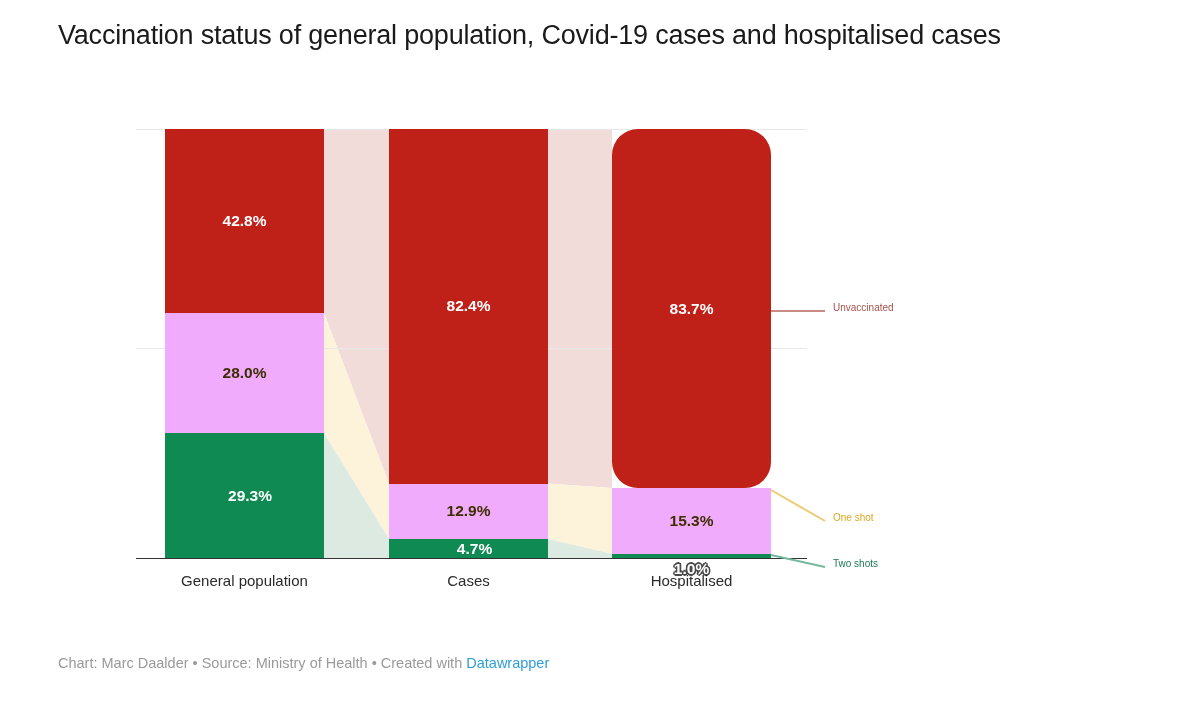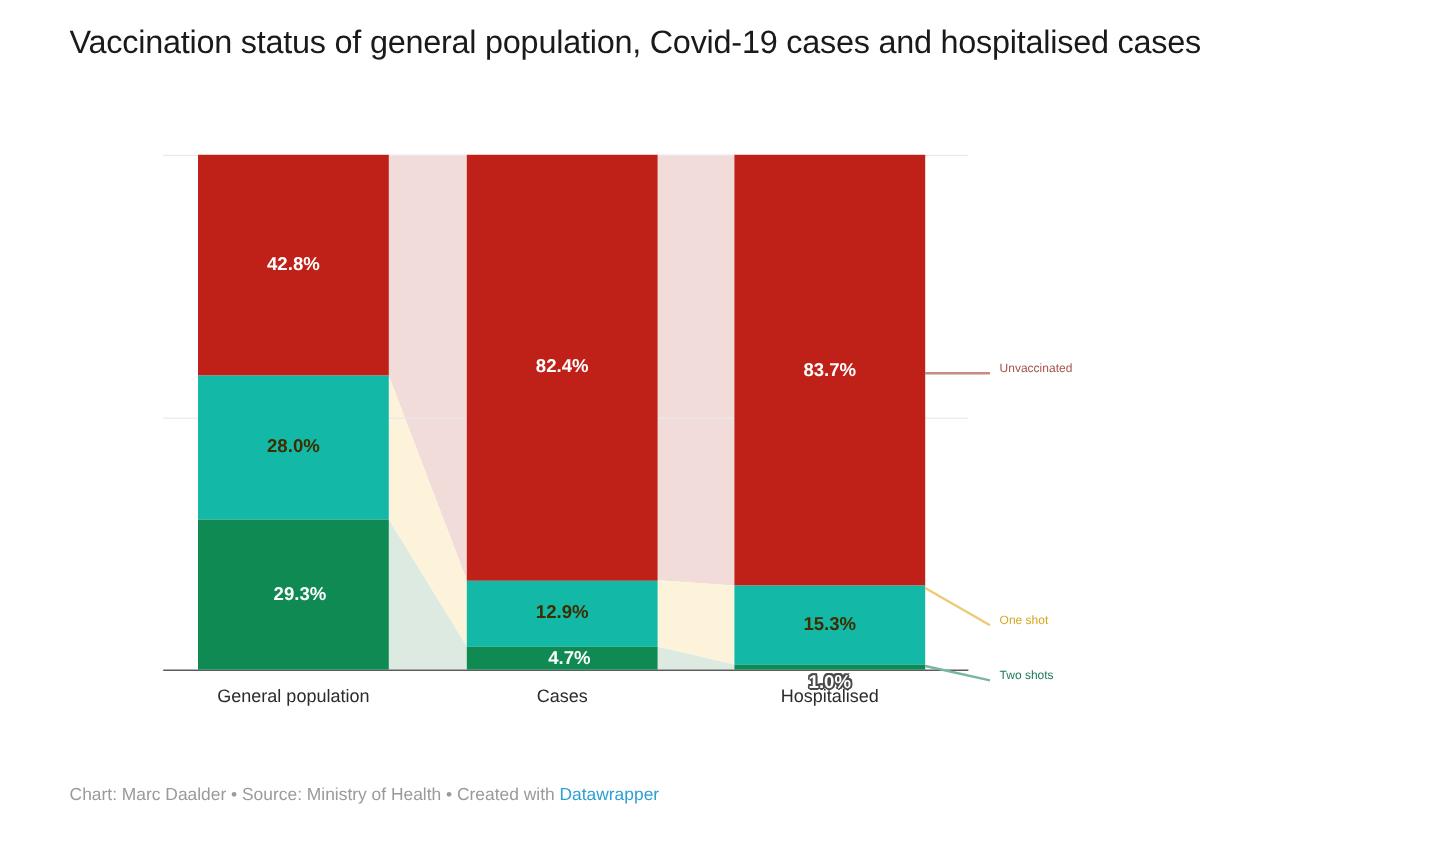--- a/index.html
+++ b/index.html
@@ -73,21 +73,21 @@
     display: flex;
     align-items: center;
     justify-content: center;
   }
   .seg-label {
     font-size: 15.5px;
     font-weight: bold;
     white-space: nowrap;
   }
   .seg.unvacc  { background: #bf2017; }
-  .seg.oneshot { background: #14b8a6; }
+  .seg.oneshot { background: #f0abfc; }
   .seg.twoshot { background: #0e8a52; }
   .seg.unvacc  .seg-label { color: #ffffff; }
   .seg.oneshot .seg-label { color: #3d2e00; }
   .seg.twoshot .seg-label { color: #ffffff; }
 
   
   .seg-label.outside {
     position: absolute;
     top: 6px;
     color: #ffffff;
@@ -183,21 +183,21 @@
       </div>
       <div class="seg oneshot" style="top:354.6px; height:55.4px;">
         <span class="seg-label">12.9%</span>
       </div>
       <div class="seg twoshot" style="top:410px; height:19px;padding-left:12px;">
         <span class="seg-label">4.7%</span>
       </div>
     </div>
 
     <div class="bar-col" style="left:612px; top:129px; width:159px; height:429px;">
-      <div class="seg unvacc" style="top:0px; height:359.1px;">
+      <div class="seg unvacc" style="top:0px; height:359.1px;border-radius:26px;">
         <span class="seg-label">83.7%</span>
       </div>
       <div class="seg oneshot" style="top:359.1px; height:65.6px;">
         <span class="seg-label">15.3%</span>
       </div>
       <div class="seg twoshot" style="top:424.7px; height:4.3px;">
         <span class="seg-label outside">1.0%</span>
       </div>
     </div>
 

